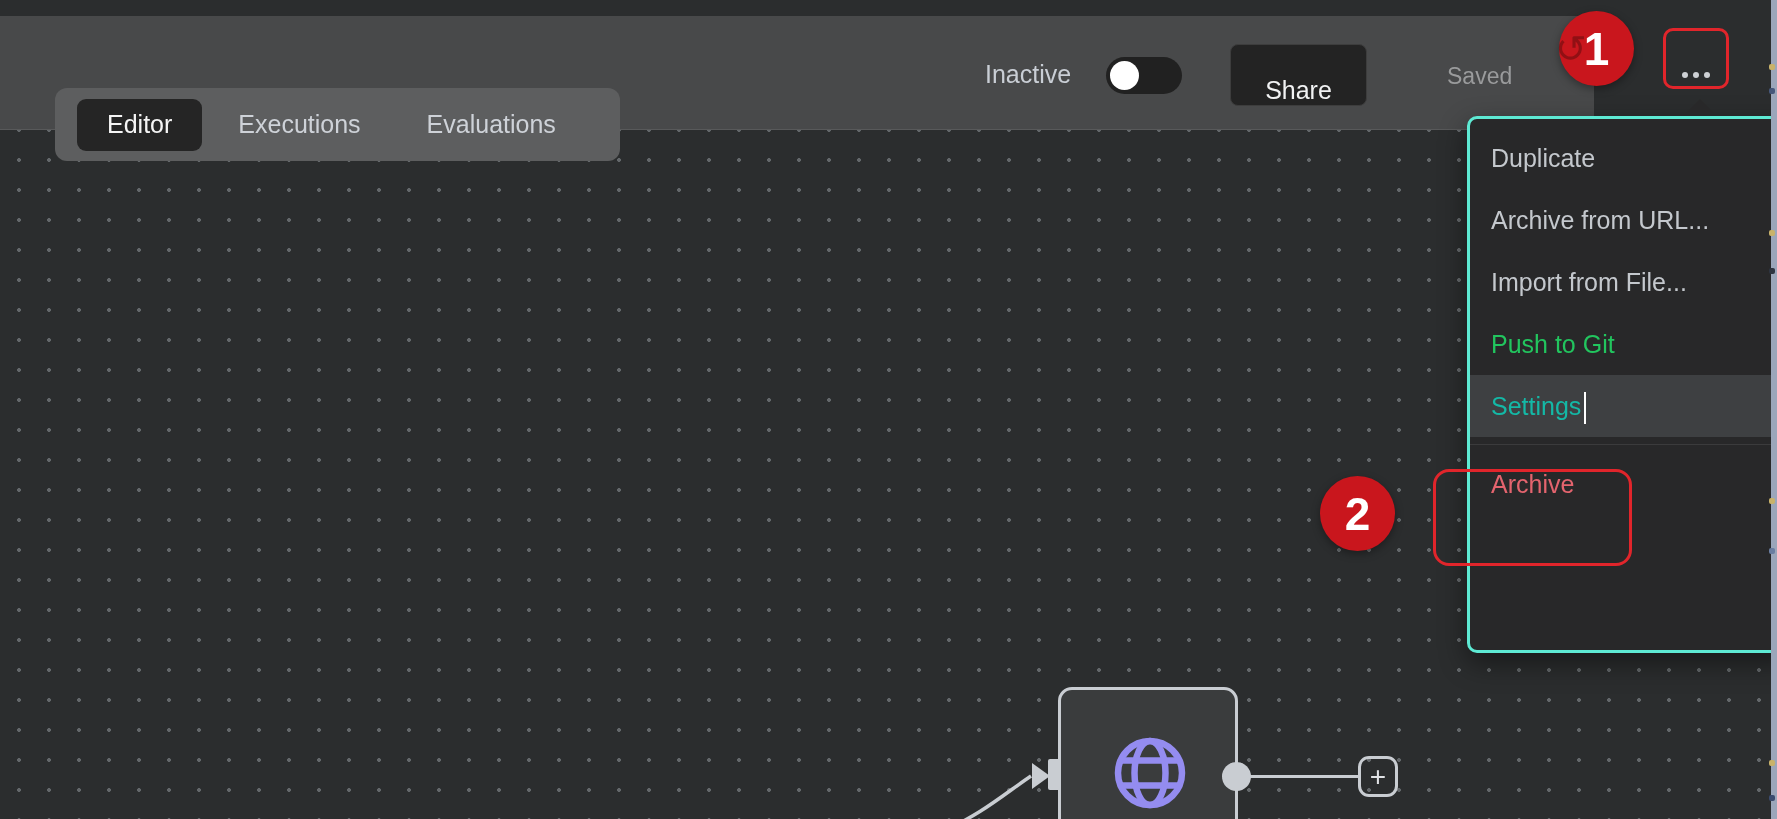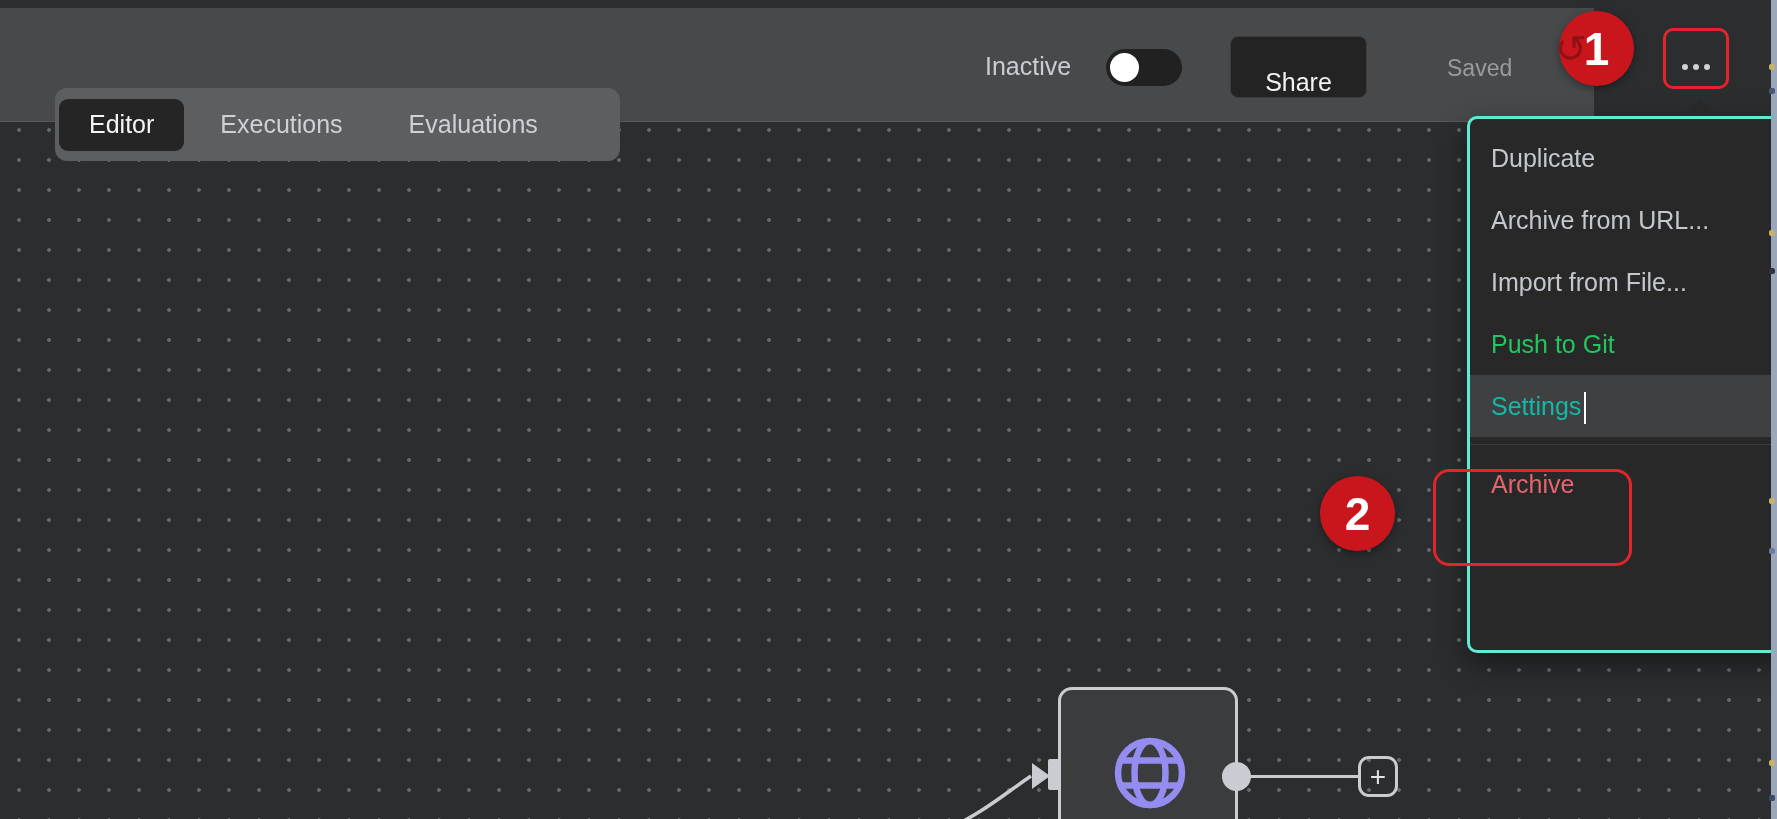--- a/index.html
+++ b/index.html
@@ -9,21 +9,21 @@
   
   #canvas {
     position:absolute; left:0; top:114px; width:1777px; height:705px;
     background-color:#2b2d2e;
     background-image:radial-gradient(circle, #63676a 1.6px, rgba(0,0,0,0) 2.2px);
     background-size:30px 30px; background-position:4px 1px;
   }
 
   
   #topbar {
-    position:absolute; left:0; top:8px; width:1594px; height:114px;
+    position:absolute; left:0; top:16px; width:1594px; height:114px;
     background:#48494a; border-bottom:1px solid rgba(255,255,255,0.09);
   }
   .inactive-label { position:absolute; left:985px; top:44px; font-size:25px; color:#c9ced5; }
   .toggle { position:absolute; left:1106px; top:41px; width:76px; height:37px; background:#212121; border-radius:19px; }
   .toggle-knob { position:absolute; left:4px; top:4px; width:29px; height:29px; background:#ffffff; border-radius:50%; }
   .share-btn {
     position:absolute; left:1230px; top:28px; width:137px; height:62px;
     background:#232323; border:1px solid #3d3d3d; border-radius:8px;
     color:#f1f2f3; font-size:25px; font-weight:500; display:flex; align-items:flex-end; justify-content:center; cursor:pointer;
   }
@@ -64,21 +64,21 @@
   #anno-circle-1 { left:1559px; top:11px; }
   #anno-circle-2 { left:1320px; top:476px; }
   .undo-ghost { position:absolute; left:-4px; top:16px; font-size:38px; color:rgba(40,5,5,0.35); font-weight:normal; }
   #anno-rect-1 { position:absolute; left:1663px; top:28px; width:66px; height:61px; border:3px solid #e1252b; border-radius:10px; z-index:10; }
   #anno-rect-2 { position:absolute; left:1433px; top:469px; width:199px; height:97px; border:3px solid #e1252b; border-radius:16px; z-index:10; }
 
   
   #tabs {
     position:absolute; left:55px; top:88px; width:565px; height:73px;
     background:#5d5e5f; border-radius:12px; display:flex; align-items:center;
-    padding:0 4px; gap:6px; z-index:4;
+    padding:0 22px; gap:6px; z-index:4;
   }
   .tab { height:52px; padding:0 30px; display:flex; align-items:center; justify-content:center;
     font-size:25px; color:#ced2d8; border-radius:9px; cursor:pointer; }
   .tab.active { background:#252525; color:#f5f5f5; }
 
   
   #node {
     position:absolute; left:1058px; top:687px; width:180px; height:160px;
     background:#3a3c3d; border:3px solid #c9cdd2; border-radius:14px;
   }

